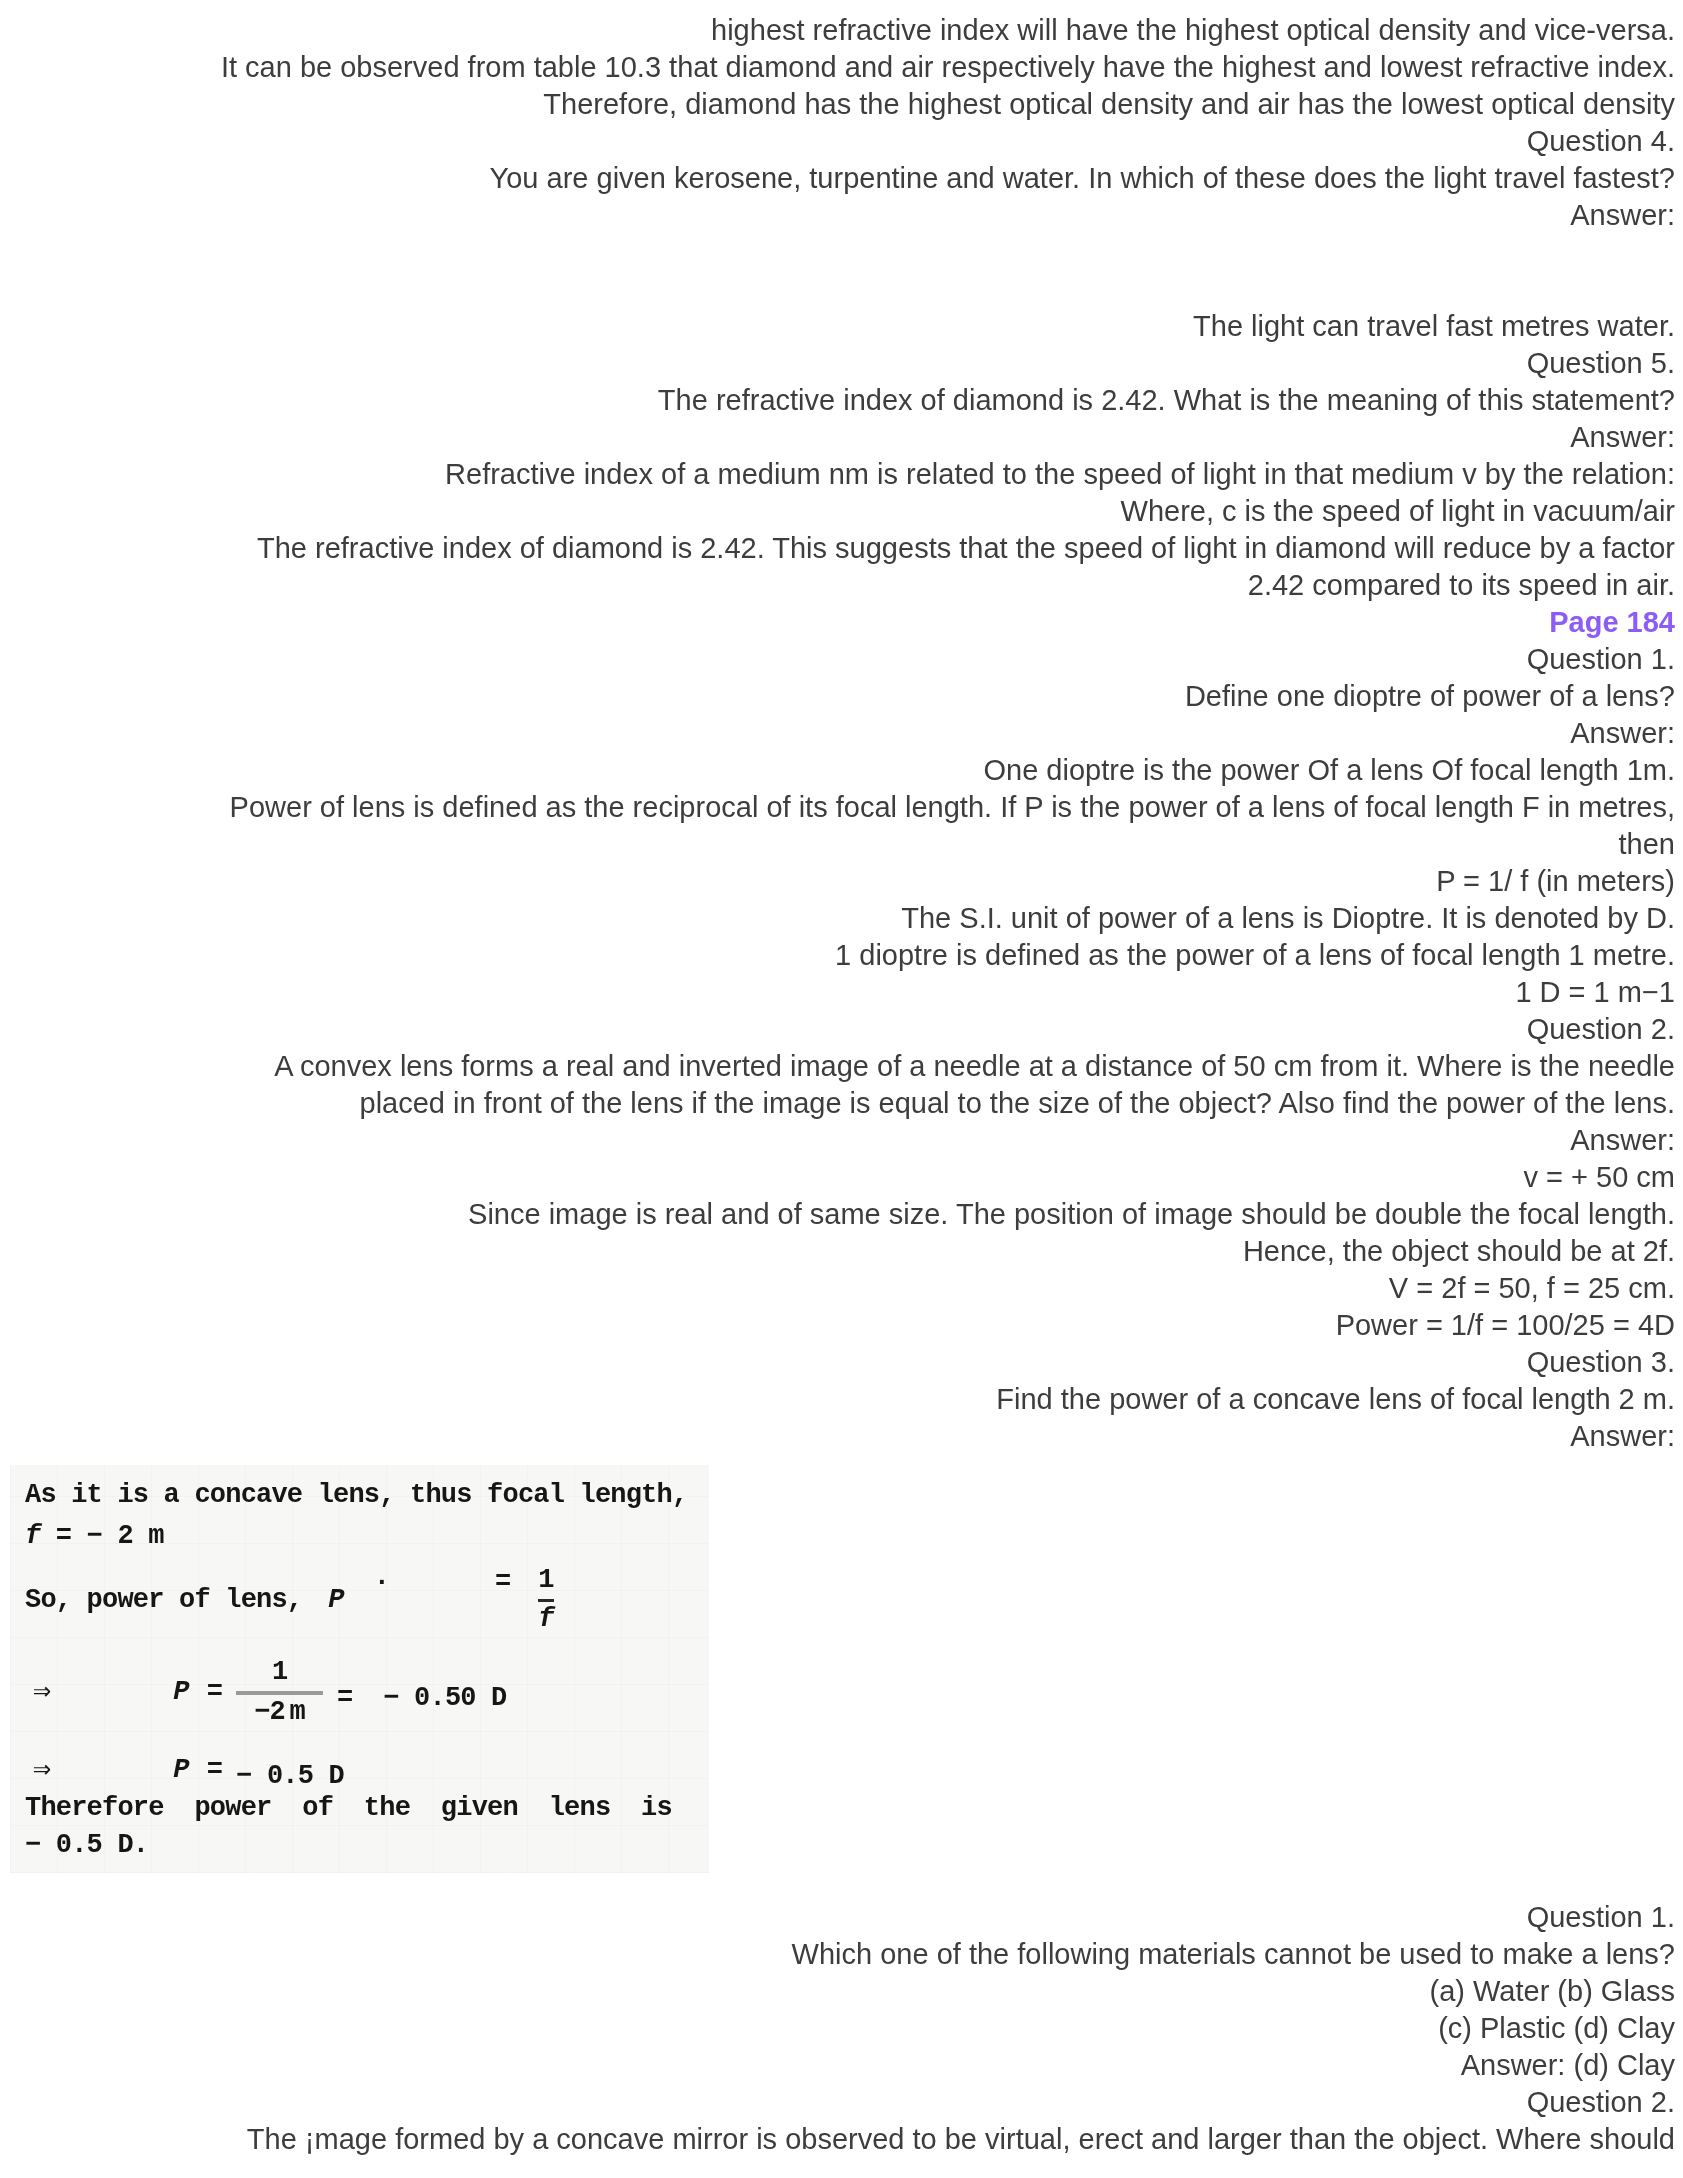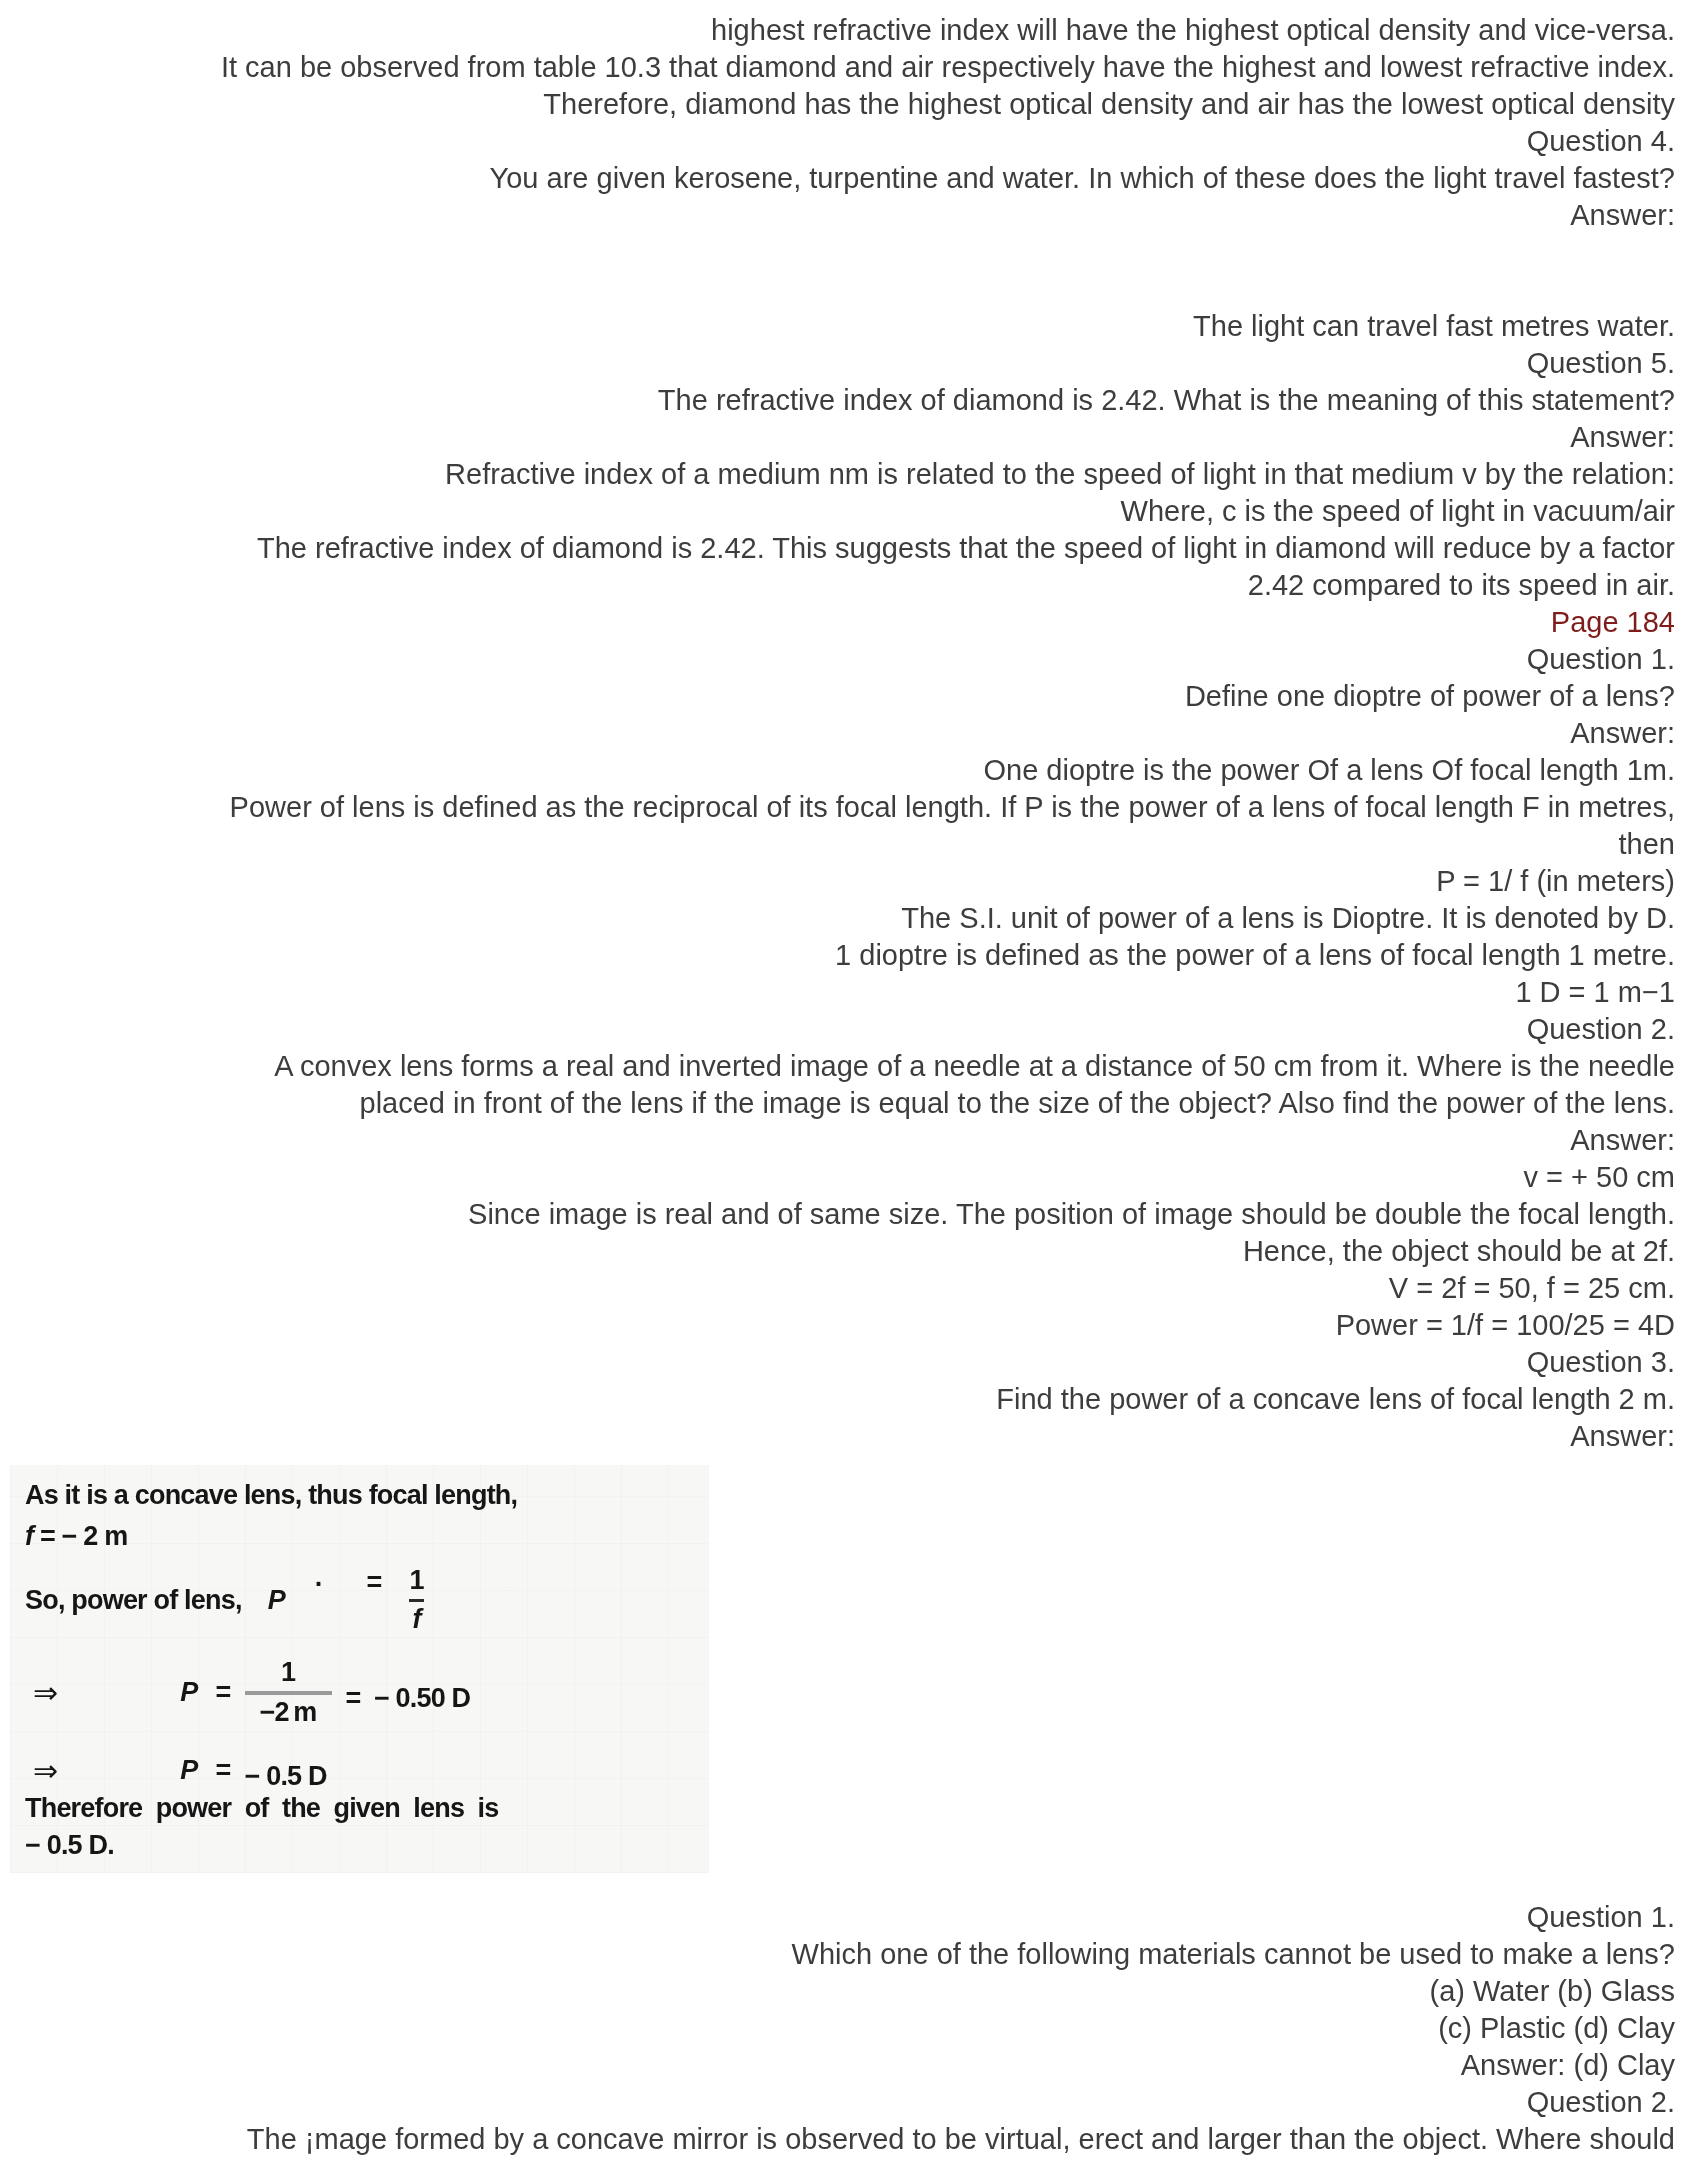--- a/index.html
+++ b/index.html
@@ -18,34 +18,34 @@
     font-size: 29px;
     line-height: 37px;
     color: #3d3d3d;
   }
   .doc-line {
     height: 37px;
     white-space: pre;
     overflow: hidden;
     text-align: right;
   }
-  .ln-bold { font-weight: 400; color: #7f1d1d; }
+  .ln-bold { font-weight: 700; color: #8b5cf6; }
   .ln-blank { }
 
   
   .figure {
     position: relative;
     margin: 10px 0 26px 2px;
     width: 699px;
     height: 408px;
     background-color: #f7f7f5;
     background-image:
       repeating-linear-gradient(0deg,  rgba(0,0,0,0.02) 0 1px, transparent 1px 47px),
       repeating-linear-gradient(90deg, rgba(0,0,0,0.02) 0 1px, transparent 1px 47px);
-    font-family: Liberation Sans, sans-serif;
+    font-family: Liberation Mono, monospace;
     font-weight: 600;
     font-size: 27px;
     letter-spacing: -0.8px;
     color: #161616;
   }
   .fig-row {
     position: absolute;
     left: 15px;
     right: 0;
     display: flex;

